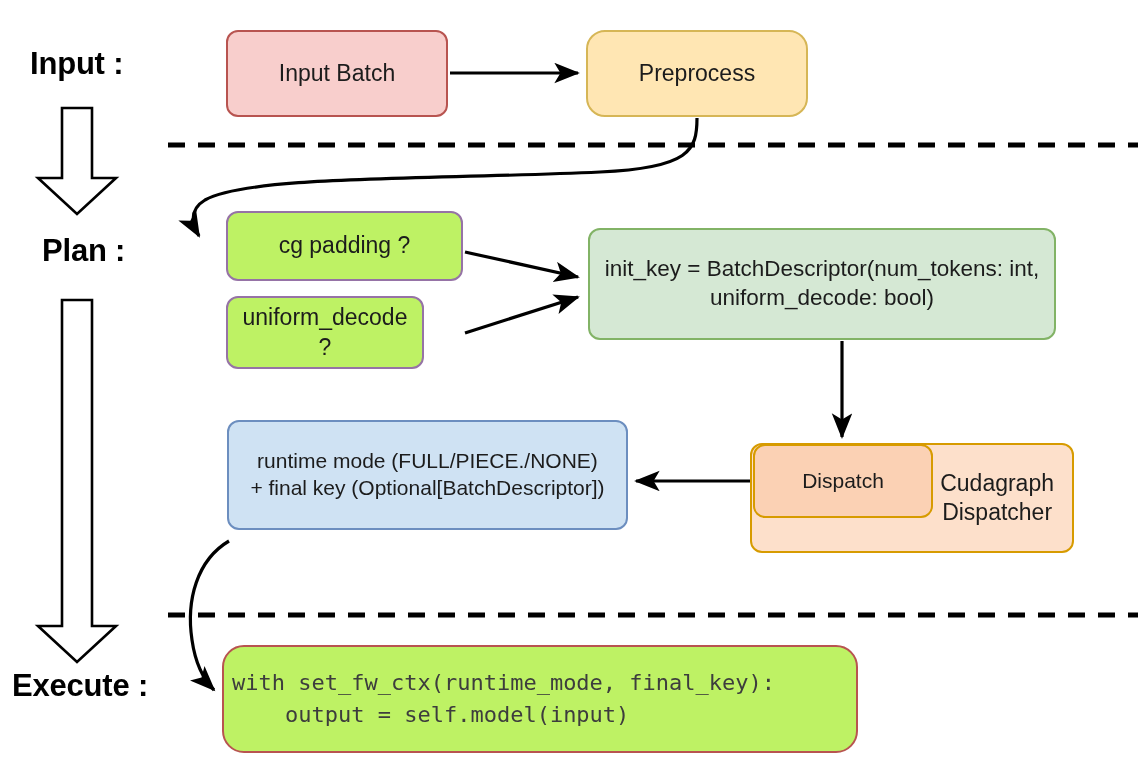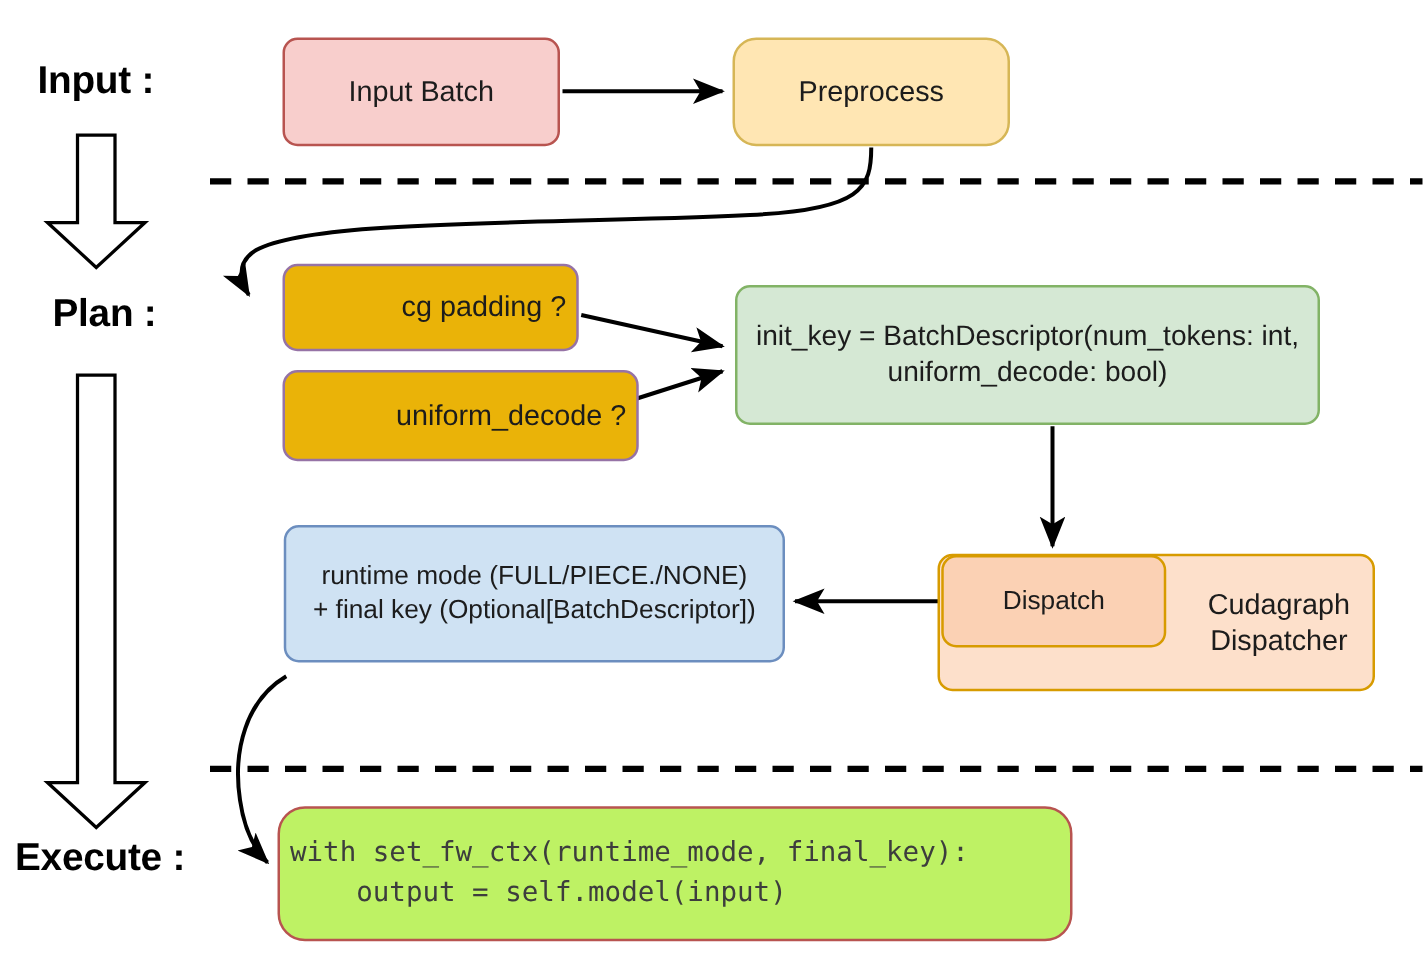--- a/index.html
+++ b/index.html
@@ -46,21 +46,21 @@
     font-size: 23px;
     color: #1c1c1c;
     line-height: 1.28;
     padding: 4px 8px;
   }
   .node .txt {
     white-space: pre-line;
   }
   .node-pink   { background: #f8cecc; border-color: #b85450; }
   .node-yellow { background: #ffe6b3; border-color: #d6b656; border-radius: 19px; }
-  .node-purple { background: #eab308; border-color: #9673a6; justify-content: flex-end; }
+  .node-purple { background: #bef264; border-color: #9673a6; }
   .node-green  { background: #d5e8d4; border-color: #82b366; }
   .node-blue   { background: #cfe2f3; border-color: #6c8ebf; }
   .node-orange-outer { background: #fde0cb; border-color: #d79b00; }
   .node-orange-inner { background: #fbd1b4; border-color: #d79b00; }
 
   .code-node {
     position: absolute;
     box-sizing: border-box;
     border-radius: 22px;
     border: 2px solid #b85450;
@@ -122,30 +122,30 @@
   </div>
 
   <div class="node node-yellow" style="left:586px; top:30px; width:222px; height:87px;">
     <span class="txt">Preprocess</span>
   </div>
 
   <div class="node node-purple" style="left:226px; top:211px; width:237px; height:70px;">
     <span class="txt">cg padding ?</span>
   </div>
 
-  <div class="node node-purple" style="left:226px; top:296px; width:285px; height:73px;">
+  <div class="node node-purple" style="left:226px; top:296px; width:198px; height:73px;">
     <span class="txt">uniform_decode ?</span>
   </div>
 
   <div class="node node-green" style="left:588px; top:228px; width:468px; height:112px; font-size:22.5px;">
     <span class="txt">init_key = BatchDescriptor(num_tokens: int,
 uniform_decode: bool)</span>
   </div>
 
-  <div class="node node-orange-outer" style="left:750px; top:443px; width:350px; height:110px; justify-content:flex-end; padding-right:18px;">
+  <div class="node node-orange-outer" style="left:750px; top:443px; width:324px; height:110px; justify-content:flex-end; padding-right:18px;">
     <span class="txt">Cudagraph
 Dispatcher</span>
   </div>
 
   <div class="node node-orange-inner" style="left:753px; top:444px; width:180px; height:74px; font-size:21px;">
     <span class="txt">Dispatch</span>
   </div>
 
   <div class="node node-blue" style="left:227px; top:420px; width:401px; height:110px; font-size:21px;">
     <span class="txt">runtime mode (FULL/PIECE./NONE)

